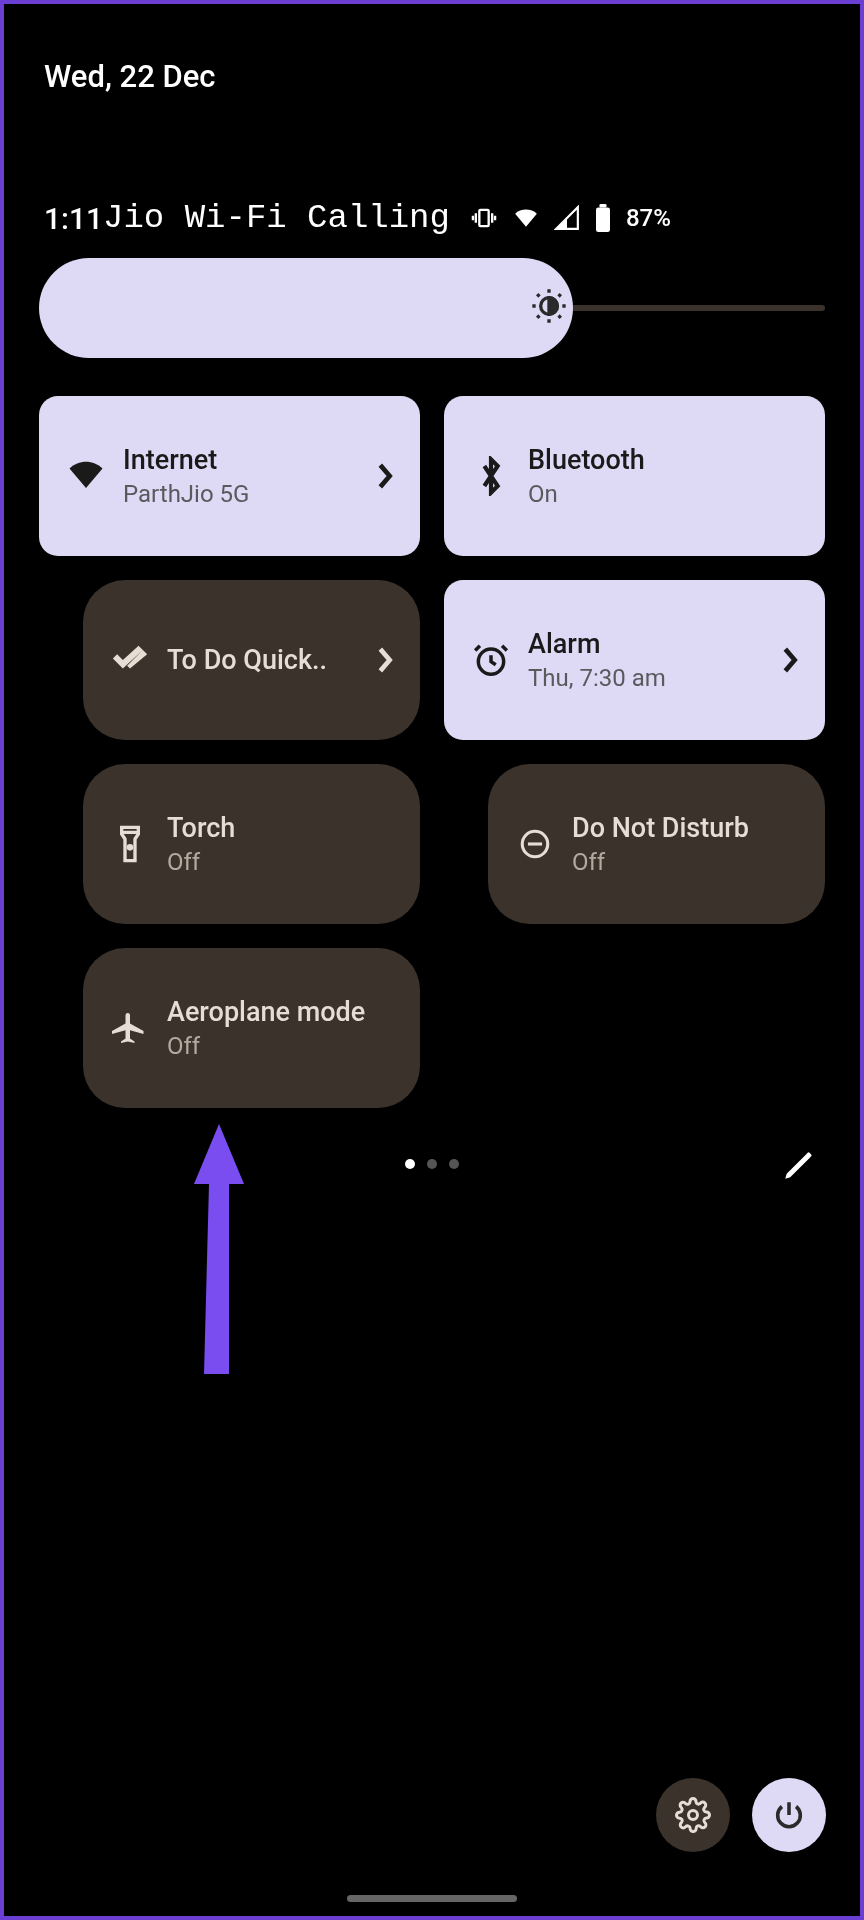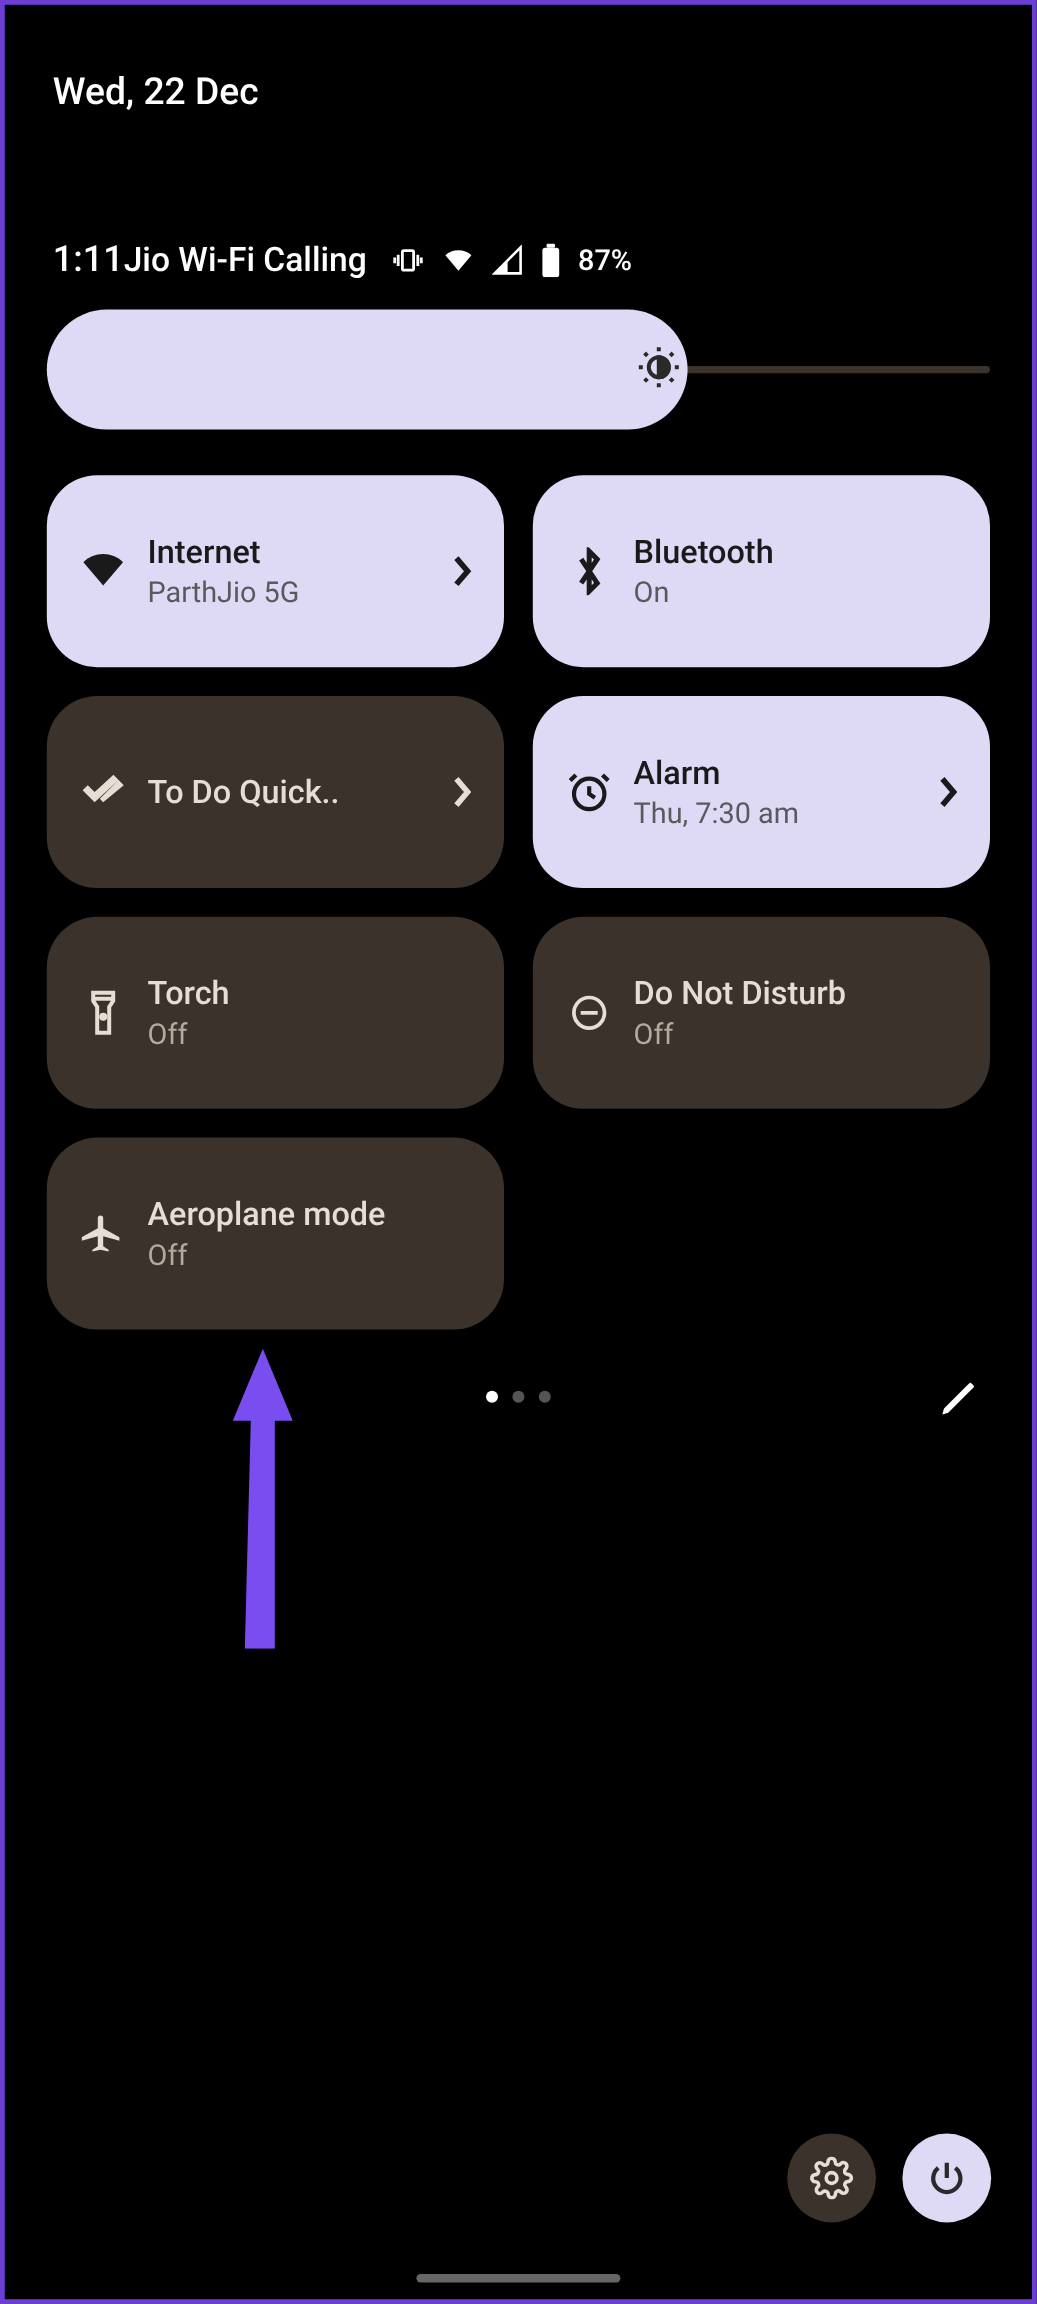--- a/index.html
+++ b/index.html
@@ -26,21 +26,21 @@
     left: 40px;
     right: 40px;
     display: flex;
     align-items: center;
     justify-content: flex-start;
     font-size: 30px;
     font-weight: 500;
   }
   .status-left { font-size: 30px; }
   .status-right { display: flex; align-items: center; gap: 14px; }
-  .carrier { font-size: 28px; margin-right: 6px; }
+  .carrier { font-size: 34px; margin-right: 6px; font-family: Liberation Mono, monospace; }
   .status-icon { display: inline-flex; align-items: center; }
   .battery-pct { font-size: 24px; }
 
   .brightness {
     position: absolute;
     top: 254px;
     left: 35px;
     right: 35px;
     height: 100px;
     display: flex;
@@ -80,22 +80,22 @@
     gap: 24px;
   }
   .tile {
     height: 160px;
     border-radius: 42px;
     display: flex;
     align-items: center;
     padding: 0 20px 0 24px;
     position: relative;
   }
-  .tile.on { background: #dedaf5; color: #1a1a1a; }
-  .tile.off { background: #3a322b; color: #e6ddd4; }
+  .tile.on { background: #dedaf5; color: #1a1a1a; border-radius: 19px; }
+  .tile.off { background: #3a322b; color: #e6ddd4; margin-left: 44px; }
   .tile-icon {
     width: 46px;
     flex: 0 0 46px;
     display: flex;
     align-items: center;
     justify-content: center;
   }
   .tile-text {
     flex: 1;
     margin-left: 14px;

